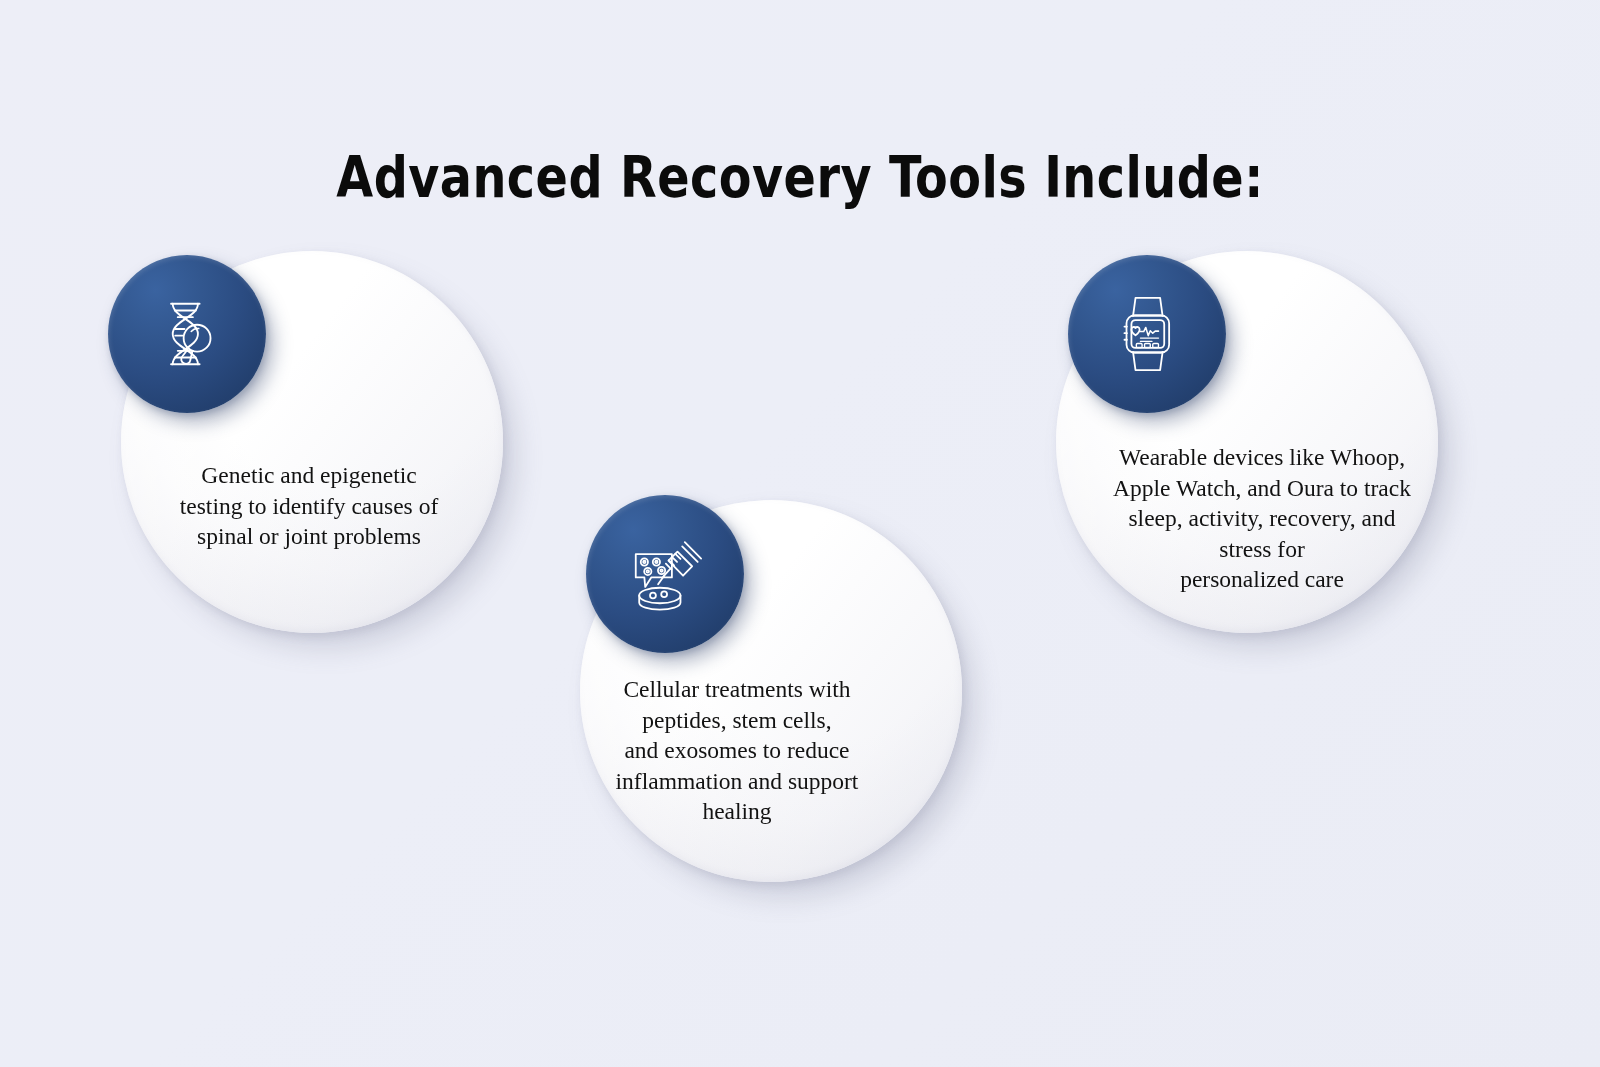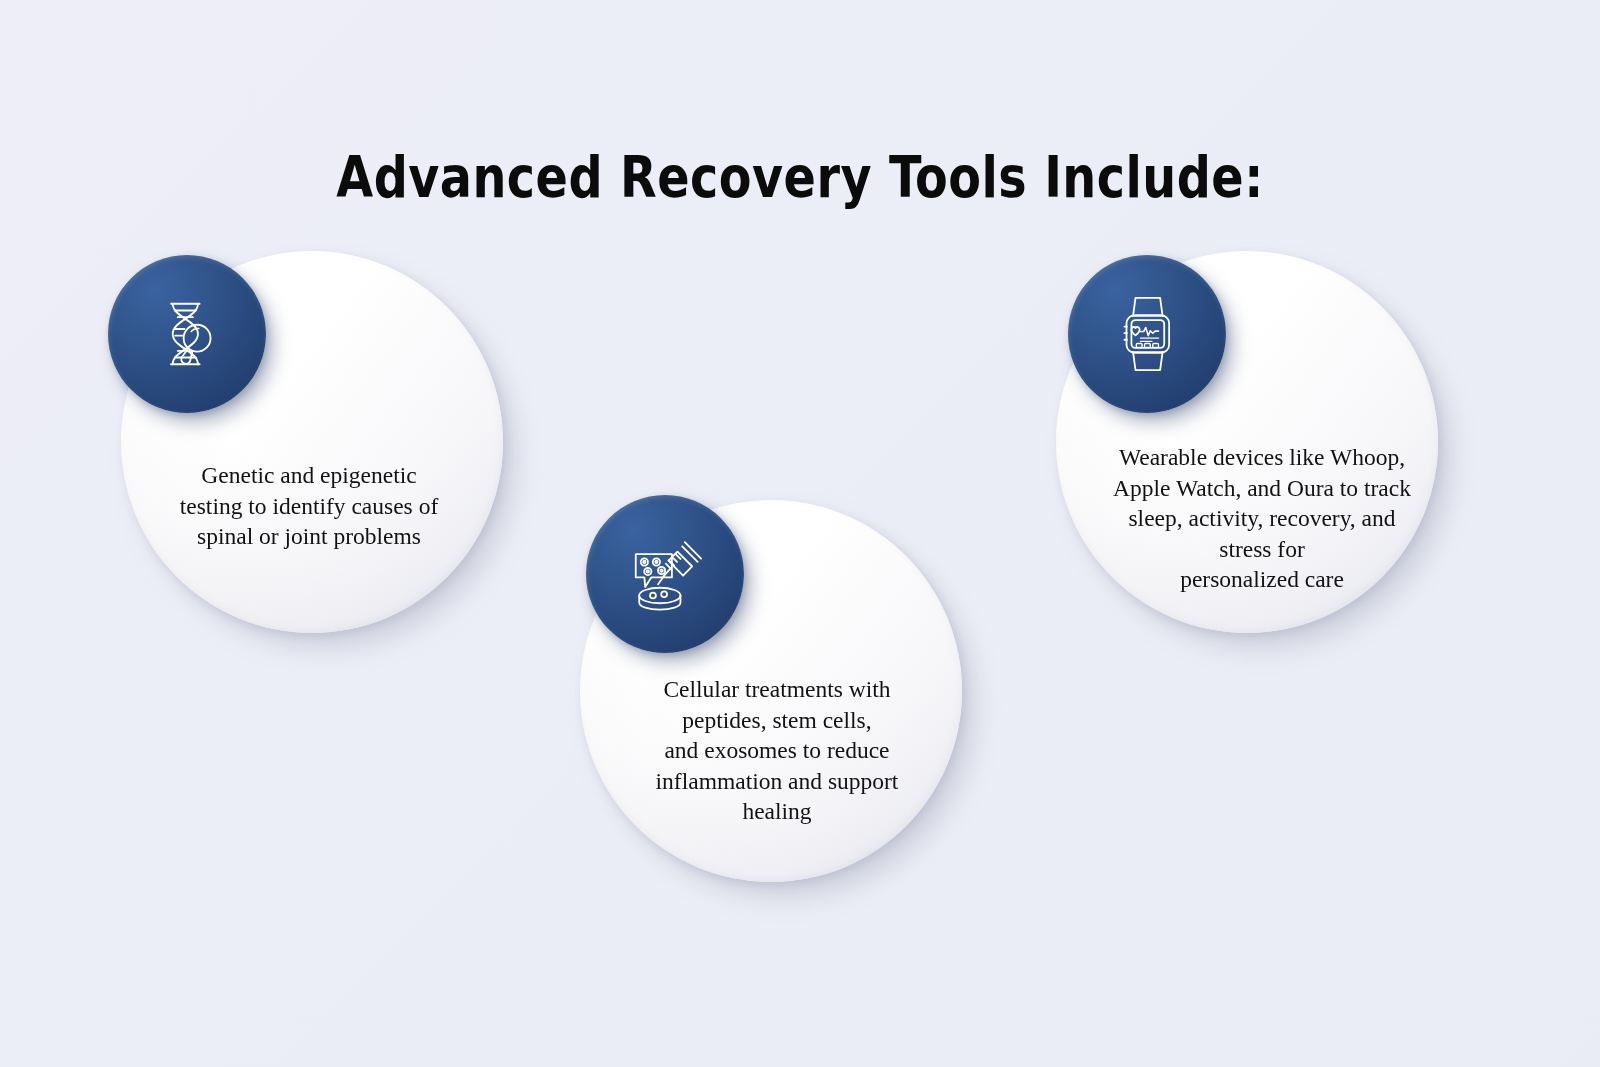--- a/index.html
+++ b/index.html
@@ -95,21 +95,21 @@
   }
 
   
   #card-one .disc   { left: 113px;  top: 251px; width: 382px; height: 382px; }
   #card-one .badge  { left: 100px;  top: 255px; width: 158px; height: 158px; }
   #card-one .copy   { left: 137px;  top: 444px; width: 328px; margin-top: 16px; }
 
   
   #card-two .disc   { left: 572px;  top: 500px; width: 382px; height: 382px; }
   #card-two .badge  { left: 578px;  top: 495px; width: 158px; height: 158px; }
-  #card-two .copy   { left: 604px;  top: 674px; width: 330px; }
+  #card-two .copy   { left: 564px;  top: 674px; width: 330px; }
 
   
   #card-three .disc  { left: 1048px; top: 251px; width: 382px; height: 382px; }
   #card-three .badge { left: 1060px; top: 255px; width: 158px; height: 158px; }
   #card-three .copy  { left: 1084px; top: 442px; width: 340px; }
 </style>
 </head>
 <body>
 
 <div id="stage">

